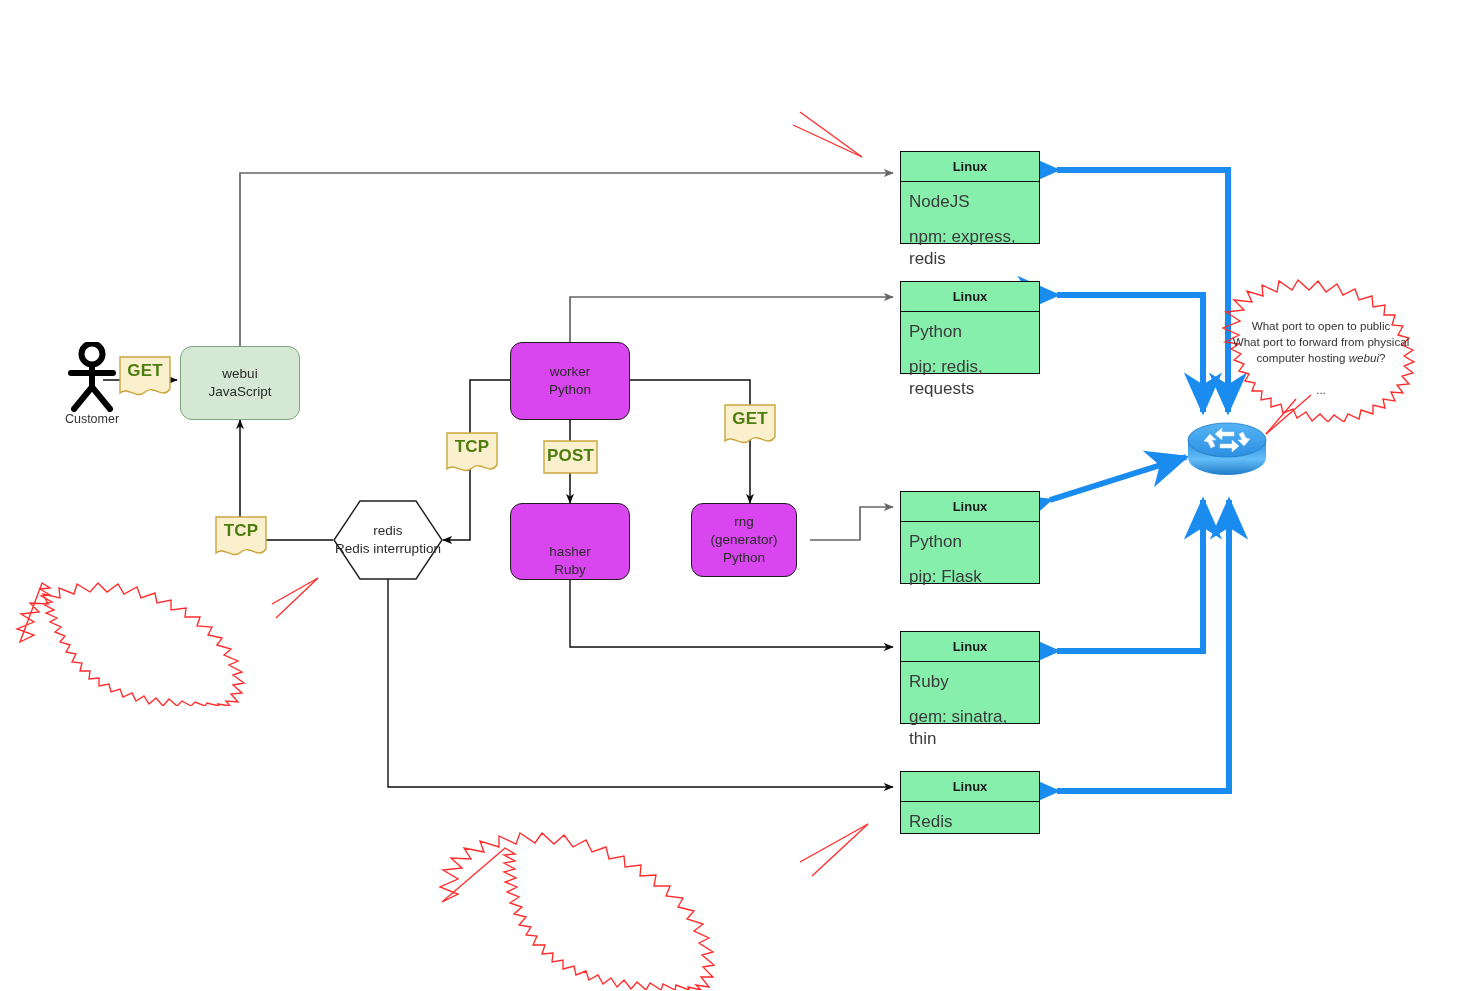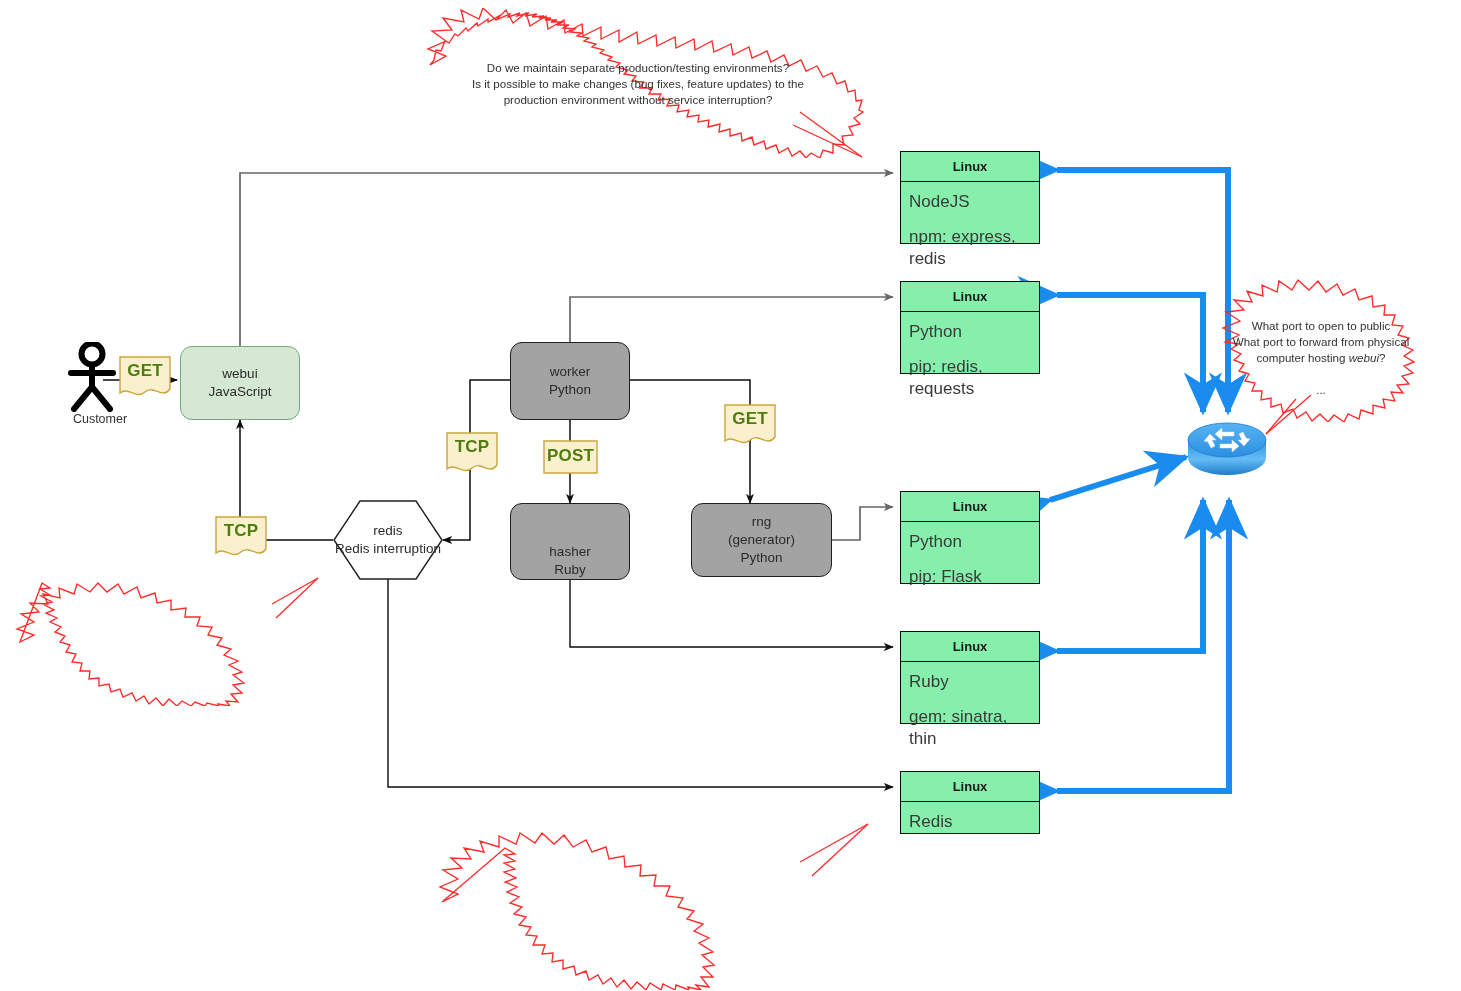--- a/index.html
+++ b/index.html
@@ -2,21 +2,21 @@
 <html><head>
 <meta charset="utf-8">
 <style>
   html,body{margin:0;padding:0;background:#ffffff;}
   body{font-family:"Liberation Sans","DejaVu Sans",sans-serif;}
   #stage{position:relative;width:1461px;height:991px;overflow:hidden;background:#fff;}
   #wires{position:absolute;left:0;top:0;width:1461px;height:991px;pointer-events:none;}
 
   
   .proc{position:absolute;box-sizing:border-box;border:1.4px solid #1f1f1f;border-radius:12px;
-        background:#a3a3a3;display:flex;align-items:center;justify-content:center;
+        background:#d946ef;display:flex;align-items:center;justify-content:center;
         text-align:center;font-size:13.5px;color:#2b2b2b;line-height:1.32;}
   .proc.green{background:#d5e8d4;border-color:#7aa87a;}
 
   
   .hexwrap{position:absolute;}
   .hexwrap .hexlabel{position:absolute;left:50%;top:50%;transform:translate(-50%,-50%);
         white-space:nowrap;text-align:center;font-size:13.5px;color:#2b2b2b;line-height:1.32;}
 
   
   .srv{position:absolute;box-sizing:border-box;border:1.4px solid #0d0d0d;background:#86efac;}
@@ -28,21 +28,21 @@
   .srv .srv-bd .ln:last-child{margin-bottom:0;}
 
   
   .tag{position:absolute;font-weight:bold;color:#4d7c0f;letter-spacing:.2px;text-decoration:underline;}
   .tag .tagtxt{position:absolute;left:0;top:0;width:100%;text-align:center;
         z-index:2;pointer-events:none;}
 
   
   .actor{position:absolute;}
   .actor .aclabel{position:absolute;left:50%;transform:translateX(-50%);
-        white-space:nowrap;font-size:12.5px;color:#333;margin-left:8px;}
+        white-space:nowrap;font-size:12.5px;color:#333;}
 
   
   .router{position:absolute;}
 
   
   .callout{position:absolute;}
   .callout .cotext{position:absolute;text-align:center;color:#333;
         font-size:11.6px;line-height:1.38;white-space:pre-line;}
   .callout .cotext i{font-style:italic;}
 </style>
@@ -136,21 +136,21 @@
     </span>
   </div>
 
   <div class="proc" style="left:510px;top:503px;width:120px;height:77px;align-items:flex-end;">
     <span>
       <span>hasher</span><br>
       <span>Ruby</span>
     </span>
   </div>
 
-  <div class="proc" style="left:691px;top:503px;width:141px;height:74px;">
+  <div class="proc" style="left:691px;top:503px;width:106px;height:74px;">
     <span>
       <span>rng</span><br>
       <span>(generator)</span><br>
       <span>Python</span>
     </span>
   </div>
 
   <div class="hexwrap" style="left:333px;top:500px;width:110px;height:80px;">
     <svg width="110" height="80" viewBox="0 0 110 80">
       <polygon points="27,1 83,1 109,40 83,79 27,79 1,40" fill="#ffffff" stroke="#1f1f1f" stroke-width="1.4"></polygon>
@@ -253,44 +253,20 @@
       <ellipse cx="41" cy="20" rx="39" ry="17" fill="none" stroke="#1f7cc9" stroke-width="0.8"></ellipse>
       <g fill="#ffffff" stroke="#cfe6f8" stroke-width="0.5">
         <path d="M36,12 L36,8 L29,14 L36,20 L36,16 L48,16 L48,12 Z"></path>
         <path d="M46,28 L46,32 L53,26 L46,20 L46,24 L34,24 L34,28 Z"></path>
         <path d="M22,22 L18,21 L24,14 L30,20 L26,20 L29,26 L25,28 Z"></path>
         <path d="M60,18 L64,19 L58,26 L52,20 L56,20 L53,14 L57,12 Z"></path>
       </g>
     </svg>
   </div>
 
-  <div class="callout" style="left:412px;top:8px;width:452px;height:150px;">
-    <svg width="452" height="150" viewBox="0 0 452 150">
-      <path fill="none" stroke="#ff2a2a" stroke-width="1.35" stroke-linejoin="miter" d="M18,57 L34,48 L16,41 L34,33 L20,23 L40,22 L31,10 L52,14 L49,2 L67,11 L71,0
-           L84,12 L94,2 L101,15 L114,5 L118,18 L134,8 L136,21 L152,12 L153,25 L170,16
-           L171,28 L189,19 L189,31 L207,22 L207,34 L225,24 L226,36 L244,27 L245,38
-           L263,29 L264,40 L282,31 L283,42 L300,33 L302,44 L319,36 L321,47 L337,39
-           L340,50 L355,43 L359,54 L372,47 L377,58 L389,52 L394,63 L405,58 L411,69
-           L420,65 L425,76 L433,73 L436,84 L443,82 L444,93 L450,92 L447,102 L451,104
-           L442,110 L448,116 L437,119 L441,127 L430,128 L432,137 L421,136 L421,145
-           L411,142 L408,150 L399,145 L394,150 L388,143 L380,148 L376,140 L367,145
-           L364,137 L354,141 L352,133 L342,137 L340,129 L330,133 L329,125 L318,128
-           L318,121 L307,124 L308,116 L296,119 L297,112 L286,114 L287,107 L275,109
-           L277,102 L265,104 L267,97 L255,98 L258,91 L246,92 L249,86 L237,86 L240,80
-           L228,80 L232,74 L220,73 L224,68 L212,66 L216,62 L204,59 L208,55 L196,52
-           L200,49 L188,45 L192,42 L180,39 L184,36 L172,33 L177,30 L165,28 L170,25
-           L158,24 L163,21 L151,20 L157,17 L145,17 L151,14 L139,14 L145,12 L133,12
-           L139,10 L127,10 L132,8 L120,9 L125,6 L113,8 L117,5 L105,8 L108,5 L96,9
-           L98,6 L86,11 L87,8 L76,14 L76,11 L66,18 L65,15 L56,23 L54,20 L46,28 L43,26
-           L37,35 L33,33 L29,43 L24,42 L22,52 L18,57 Z"></path>
-    </svg>
-    <div class="cotext" style="left:45px;top:52px;width:362px;">Do we maintain separate production/testing environments?
-Is it possible to make changes (bug fixes, feature updates) to the
-production environment without service interruption?</div>
-  </div>
 
   <div class="callout" style="left:1215px;top:272px;width:212px;height:150px;">
     <svg width="212" height="150" viewBox="0 0 212 150">
       <path fill="none" stroke="#ff2a2a" stroke-width="1.35" stroke-linejoin="miter" d="M10,70 L24,63 L8,56 L25,49 L11,40 L29,38 L19,28 L37,30 L32,19 L48,24
            L47,13 L62,20 L64,9 L77,18 L83,8 L94,18 L103,9 L111,20 L122,12 L128,23
            L140,17 L144,28 L157,24 L158,35 L170,33 L169,43 L180,43 L177,53 L188,54
            L183,63 L194,66 L187,73 L198,78 L189,84 L199,90 L189,94 L198,101 L187,104
            L194,112 L182,113 L188,121 L176,120 L180,129 L168,127 L170,136 L158,133
            L158,142 L146,138 L144,147 L133,142 L129,150 L119,143 L113,150 L105,142
            L97,149 L91,140 L82,146 L78,137 L68,141 L66,132 L56,135 L56,126 L46,128

